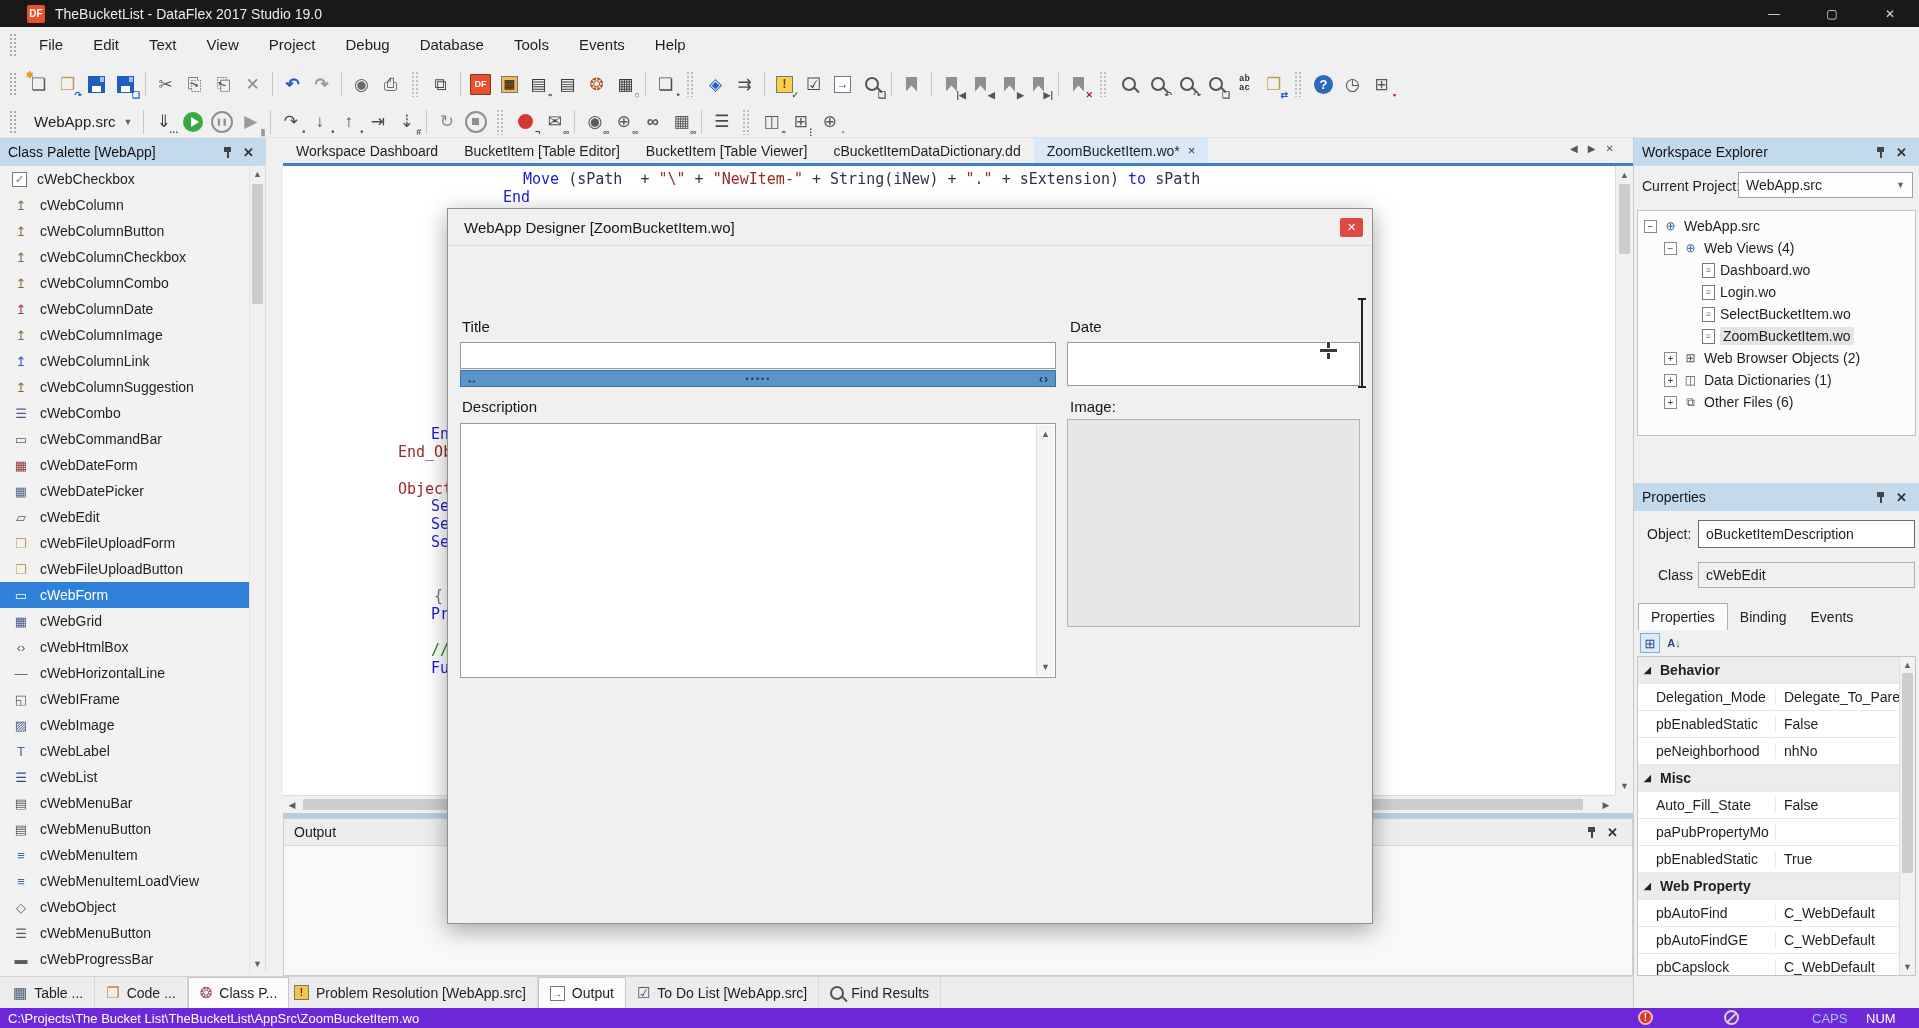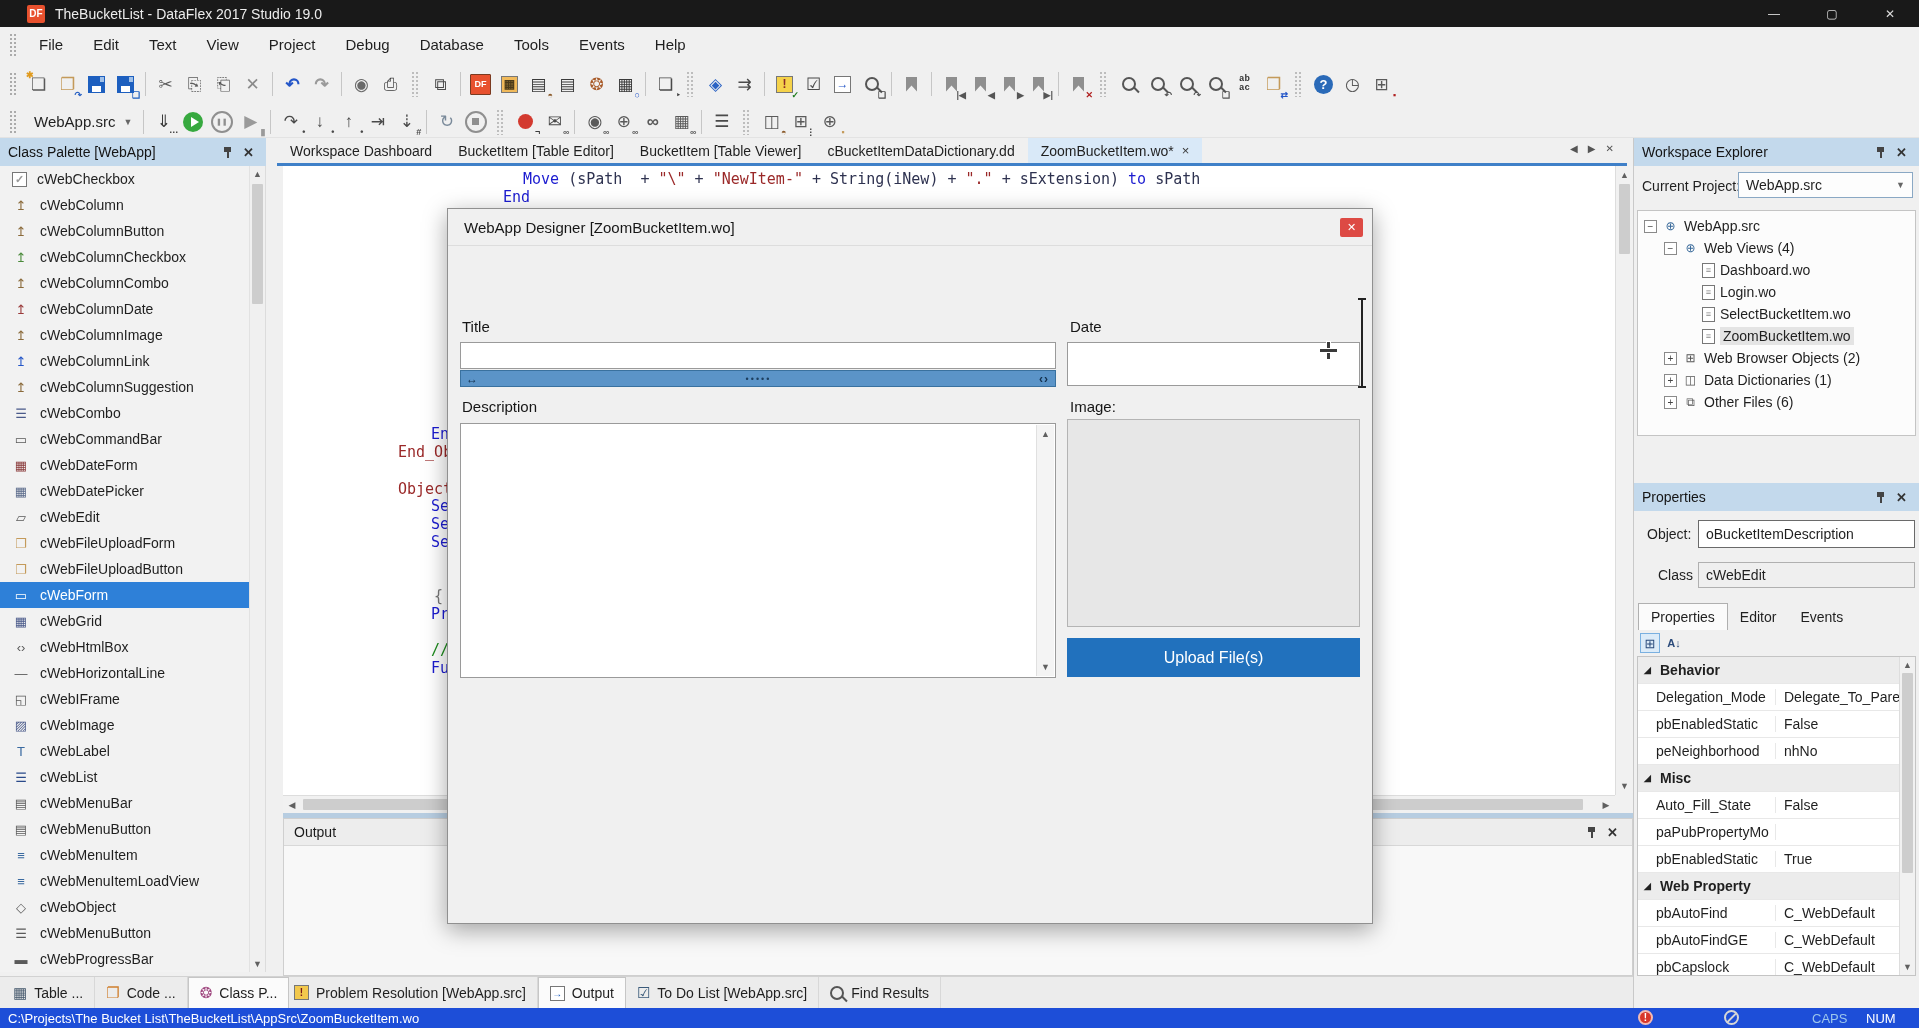--- a/index.html
+++ b/index.html
@@ -45,21 +45,21 @@
   .fsearch{width:386px;height:24px;margin-left:auto;margin-right:582px;border:1px solid #c0c0c0;background:#fafafa;
            font-size:14px;padding:0 8px;color:#333;font-family:"Liberation Sans",sans-serif}
   .fsearch::placeholder{color:#8a8a8a}
   
   .phdr{position:absolute;height:28px;background:#c3d9ec;display:flex;align-items:center;font-size:14px;color:#141414;padding:0 8px;box-sizing:border-box}
   .hsp{margin-left:auto}
   .pin{position:relative;width:11px;height:13px;margin:0 6px;display:inline-block}
   .pin:before{content:"";position:absolute;top:1px;left:2px;width:7px;height:5px;background:#444}
   .pin:after{content:"";position:absolute;top:6px;left:5px;width:2px;height:6px;background:#444}
   .hx{font-size:13px;color:#333;margin:0 4px;font-weight:bold}
-  #doctabs{position:absolute;left:277px;top:138px;width:1350px;height:28px;border-bottom:3px solid #3f80c8;
+  #doctabs{position:absolute;left:283px;top:138px;width:1350px;height:28px;border-bottom:3px solid #3f80c8;
            display:flex;align-items:flex-end;box-sizing:border-box}
   .dtab{height:25px;display:flex;align-items:center;padding:0 13px;font-size:14px;color:#1f1f1f;white-space:nowrap}
   .dtab.active{background:#d9e9f8}
   .dtab .cl{margin-left:8px;color:#3a3a3a;font-size:13px}
   #tabctrls{position:absolute;right:8px;top:5px;display:flex;gap:10px;font-size:10px;color:#555}
   
   #palette-list{position:absolute;left:0;top:166px;width:266px;height:806px;background:#f2f2f2;overflow:hidden;border-right:1px solid #dcdcdc;box-sizing:border-box}
   .cp-row{height:26px;display:flex;align-items:center;padding-left:12px;white-space:nowrap}
   .cp-row.sel{background:#2e80d8;color:#fff}
   .cp-ic{width:18px;height:18px;margin-right:10px;display:flex;align-items:center;justify-content:center;font-size:13px;flex:none}
@@ -81,21 +81,21 @@
   #output{position:absolute;left:283px;top:818px;width:1350px;height:158px;background:#f8f8f8;border:1px solid #cfcfcf;box-sizing:border-box}
   #output-hdr{height:26px;display:flex;align-items:center;background:#ededed;border-bottom:1px solid #d8d8d8;padding:0 10px;font-size:14px;color:#1a1a1a}
   
   #bstrip{position:absolute;left:0;top:976px;width:1919px;height:32px;background:#ececec;border-top:1px solid #d2d2d2;box-sizing:border-box}
   .btabs{position:absolute;top:0;display:flex;height:31px;align-items:stretch}
   .btab{display:flex;align-items:center;padding:0 11px;font-size:14px;color:#1f1f1f;border-right:1px solid #d8d8d8;white-space:nowrap}
   .btab.active{background:#fbfbfb;border:1px solid #c6c6c6;border-bottom:none}
   .btab .bic{margin-right:7px;display:flex;align-items:center;justify-content:center}
   .btab .chipic{width:15px;height:15px;font-size:10px}
   
-  #statusbar{position:absolute;left:0;top:1008px;width:1919px;height:20px;background:#1d4ed8;color:#fff;display:flex;align-items:center;font-size:13px}
+  #statusbar{position:absolute;left:0;top:1008px;width:1919px;height:20px;background:#6d28d9;color:#fff;display:flex;align-items:center;font-size:13px}
   .sb-path{margin-left:8px;white-space:nowrap}
   .sbico{position:absolute;top:2px;width:15px;height:15px;border-radius:50%}
   #sb-err{left:1638px;background:#d8372a;border:2px solid #f2b9b2;color:#fff;font-size:10px;font-weight:bold;display:flex;align-items:center;justify-content:center;box-sizing:border-box}
   #sb-block{left:1724px;border:2px solid #d6d6d6;box-sizing:border-box;position:absolute}
   #sb-block:after{content:"";position:absolute;left:-1px;top:4.5px;width:13px;height:2px;background:#d6d6d6;transform:rotate(-45deg)}
   #sb-caps{position:absolute;left:1812px;top:3px;color:#9cc6ec}
   #sb-num{position:absolute;left:1866px;top:3px;color:#ffffff}
   
   #rpanel{position:absolute;left:1633px;top:138px;width:286px;height:870px;background:#f0f0f0;border-left:1px solid #c9c9c9;box-sizing:border-box}
   #rpanel .inner{position:relative;width:100%;height:100%}
@@ -771,21 +771,21 @@
     <span class="rlbl" style="left:13px;top:388px">Object:</span>
     <div id="obj-input">
       <span>oBucketItemDescription</span>
     </div>
     <span class="rlbl" style="left:24px;top:429px">Class</span>
     <div id="cls-box">
       <span>cWebEdit</span>
     </div>
     <div id="ptabs">
         <div class="ptab active">Properties</div>
-        <div class="ptab">Editor</div>
+        <div class="ptab">Binding</div>
         <div class="ptab">Events</div>
       </div>
     <div id="pminibar">
       <span class="pmi pressed">⊞</span>
       <span class="pmi" style="font-size:11px;font-weight:bold">A↓</span>
     </div>
     <div id="pgrid">
       <div id="pgrid-rows">
           <div class="grow cat">
             <span class="mk">◢</span>
@@ -867,17 +867,16 @@
         <span class="sar" style="top:4px">▲</span>
         <span class="sar" style="bottom:4px">▼</span>
       </div>
     </div>
     <span class="dlbl" style="left:622px;top:72px">Date</span>
     <div class="din" style="left:619px;top:96px;width:293px;height:44px">
       <span></span>
     </div>
     <span class="dlbl" style="left:622px;top:152px">Image:</span>
     <div id="dlg-img"></div>
-    <div id="dlg-upload">Upload File(s)</div>
     <div id="xhair"></div>
     <div id="ibeam"></div>
   </div>
 </div>
 
 </body></html>

